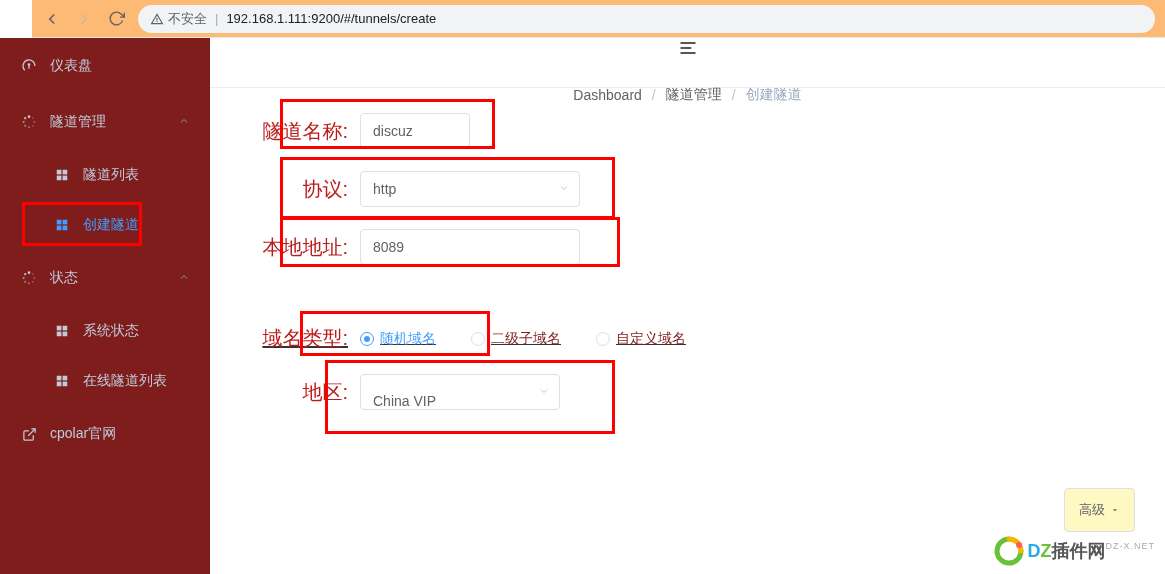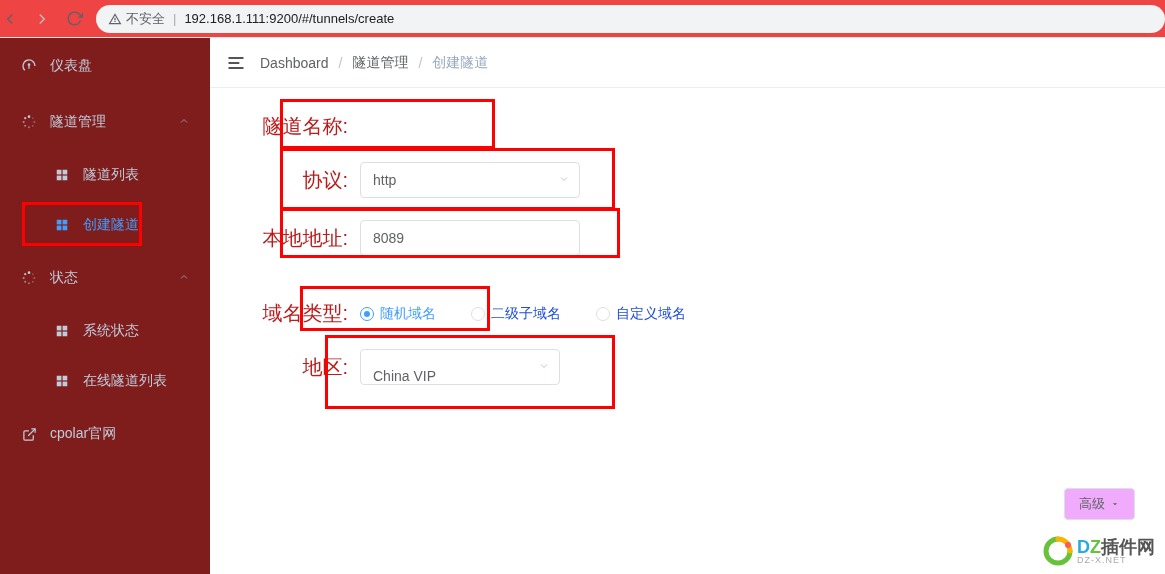--- a/index.html
+++ b/index.html
@@ -1,66 +1,66 @@
 <!DOCTYPE html>
 <html><head>
   <meta charset="utf-8">
   <style>
     * { margin: 0; padding: 0; box-sizing: border-box; }
     body { font-family: -apple-system, "Helvetica Neue", Arial, sans-serif; font-size: 14px; color: #333; background: #fff; width: 1165px; height: 574px; overflow: hidden; position: relative; }
     
-    .browser-bar { height: 38px; background: #ef4444; display: flex; align-items: center; padding: 0 0; gap: 12px; border-bottom: 1px solid #e8e8e8; }
+    .browser-bar { height: 38px; background: #fdba74; display: flex; align-items: center; padding: 0 10px; gap: 12px; border-bottom: 1px solid #e8e8e8; margin-left: 32px; }
     .nav-btn { width: 20px; height: 20px; display: flex; align-items: center; justify-content: center; color: #5f6368; cursor: pointer; }
     .nav-btn.disabled { color: #bbb; }
     .url-bar { flex: 1; height: 28px; background: #f1f3f4; border-radius: 14px; display: flex; align-items: center; padding: 0 12px; gap: 8px; color: #5f6368; font-size: 13px; }
     .url-warn { display: flex; align-items: center; gap: 4px; color: #5f6368; }
     .url-sep { color: #aaa; }
     .url-text { color: #202124; }
     
     .app { display: flex; height: calc(100% - 38px); }
     
     .sidebar { width: 210px; background: #7f1d1d; color: #bfcbd9; height: 100%; }
     .side-item { height: 56px; display: flex; align-items: center; padding: 0 20px; gap: 12px; cursor: pointer; position: relative; }
     .side-item.sub { padding-left: 53px; height: 50px; }
     .side-item.active { color: #409eff; }
     .side-icon { width: 18px; height: 18px; display: flex; align-items: center; justify-content: center; }
     .side-label { flex: 1; font-size: 14px; }
     .side-arrow { width: 12px; color: #909399; }
     
     .main { flex: 1; background: #fff; display: flex; flex-direction: column; position: relative; }
-    .topbar { height: 50px; display: flex; align-items: center; padding: 0 16px; gap: 14px; border-bottom: 1px solid #eee; }
+    .topbar { height: 50px; display: flex; align-items: center; padding: 0 16px; gap: 28px; border-bottom: 1px solid #eee; flex-direction: column; }
     .hamburger { width: 20px; height: 20px; color: #333; cursor: pointer; }
     .breadcrumb { display: flex; align-items: center; gap: 10px; color: #97a8be; font-size: 14px; }
     .breadcrumb .bc-item.link { color: #606266; }
     .breadcrumb .bc-sep { color: #c0c4cc; }
     
     .form-area { padding: 25px 30px; position: relative; }
     .form-row { display: flex; align-items: center; margin-bottom: 22px; position: relative; }
     .form-label { width: 120px; text-align: right; padding-right: 12px; color: #b91c1c; font-size: 20px; }
     .form-input { width: 220px; height: 36px; border: 1px solid #dcdfe6; border-radius: 4px; padding: 0 12px; font-size: 14px; color: #606266; outline: none; }
     .form-select { width: 220px; height: 36px; border: 1px solid #dcdfe6; border-radius: 4px; padding: 0 30px 0 12px; font-size: 14px; color: #606266; outline: none; background: #fff; position: relative; display: flex; align-items: center; cursor: pointer; }
     .select-arrow { position: absolute; right: 10px; top: 50%; transform: translateY(-50%); color: #c0c4cc; pointer-events: none; }
     .select-wrap { position: relative; display: inline-block; }
     
     .radio-group { display: flex; gap: 35px; align-items: center; text-align: right; }
-    .radio-item { display: flex; align-items: center; gap: 6px; cursor: pointer; font-size: 14px; color: #1d4ed8; }
+    .radio-item { display: flex; align-items: center; gap: 6px; cursor: pointer; font-size: 14px; color: #7f1d1d; }
     .radio-item.checked { color: #409eff; }
     .radio-circle { width: 14px; height: 14px; border-radius: 50%; border: 1px solid #dcdfe6; display: flex; align-items: center; justify-content: center; }
     .radio-item.checked .radio-circle { border-color: #409eff; }
     .radio-dot { width: 6px; height: 6px; border-radius: 50%; background: #409eff; }
     
     .hl { position: absolute; border: 3px solid #ff0000; pointer-events: none; z-index: 10; }
     
     .btn-create { width: 80px; height: 40px; background: #67c23a; color: #fff; border: none; border-radius: 4px; font-size: 14px; cursor: pointer; margin-left: 16px; }
     
-    .btn-adv { position: absolute; right: 30px; top: 400px; height: 32px; padding: 0 14px; border: 1px solid #dcdfe6; background: #f0abfc; border-radius: 4px; color: #606266; font-size: 13px; cursor: pointer; display: flex; align-items: center; gap: 5px; }
+    .btn-adv { position: absolute; right: 30px; top: 400px; height: 44px; padding: 0 14px; border: 1px solid #dcdfe6; background: #fef9c3; border-radius: 4px; color: #606266; font-size: 13px; cursor: pointer; display: flex; align-items: center; gap: 5px; }
     
     .watermark { position: absolute; right: 10px; bottom: 8px; display: flex; align-items: center; gap: 4px; }
     .wm-logo { width: 30px; height: 30px; position: relative; }
-    .wm-text { display: flex; flex-direction: column; line-height: 1; }
+    .wm-text { display: flex; flex-direction: row; line-height: 1; text-align: right; }
     .wm-main { font-size: 18px; font-weight: bold; }
     .wm-d { color: #29abe2; }
     .wm-z { color: #67c23a; }
     .wm-rest { color: #555; }
     .wm-sub { font-size: 9px; color: #aaa; letter-spacing: 1px; }
   </style>
 </head>
 <body>
 
 <div class="browser-bar">
@@ -223,20 +223,21 @@
         <span class="bc-sep">/</span>
         <span class="bc-item">创建隧道</span>
       </div>
     </div>
 
     <div class="form-area">
 
       <div class="form-row">
         <div class="hl" style="left:40px; top:-14px; width:215px; height:50px;"></div>
         <label class="form-label">隧道名称:</label>
+        <input class="form-input" style="width: 110px;" value="discuz">
       </div>
 
       <div class="form-row">
         <div class="hl" style="left:40px; top:-14px; width:335px; height:62px;"></div>
         <label class="form-label">协议:</label>
         <div class="select-wrap">
           <div class="form-select">
             <span>http</span>
           </div>
           <span class="select-arrow">
@@ -246,21 +247,21 @@
           </span>
         </div>
       </div>
 
       <div class="form-row">
         <div class="hl" style="left:40px; top:-12px; width:340px; height:50px;"></div>
         <label class="form-label">本地地址:</label>
         <input class="form-input" value="8089" style="">
       </div>
 
-      <div class="form-row" style="margin-top:44px;">
+      <div class="form-row" style="margin-top:60px;text-decoration:underline;">
         <div class="hl" style="left:60px; top:-14px; width:190px; height:45px;"></div>
         <label class="form-label">域名类型:</label>
         <div class="radio-group">
           <label class="radio-item checked">
             <span class="radio-circle">
                 <span class="radio-dot"></span>
               </span>
             <span>随机域名</span>
           </label>
           <label class="radio-item">

